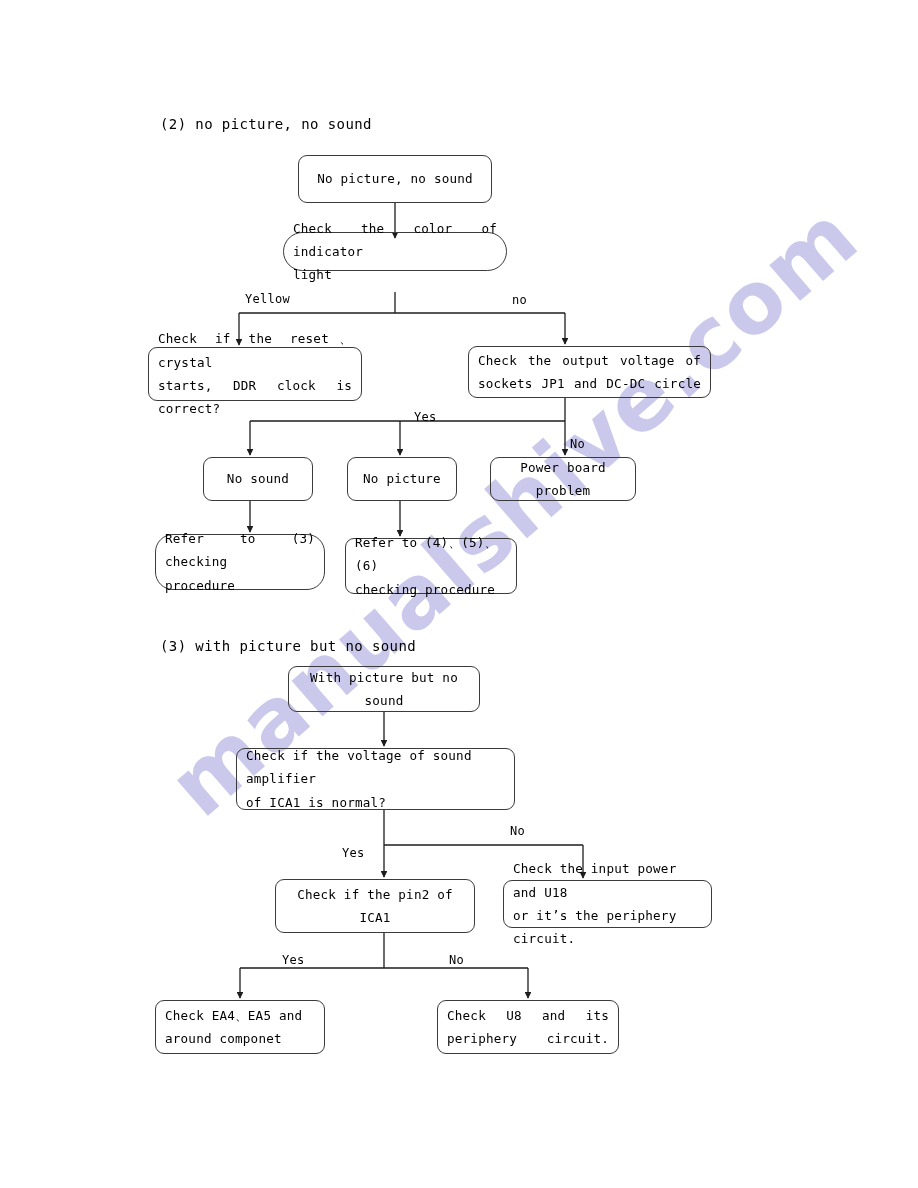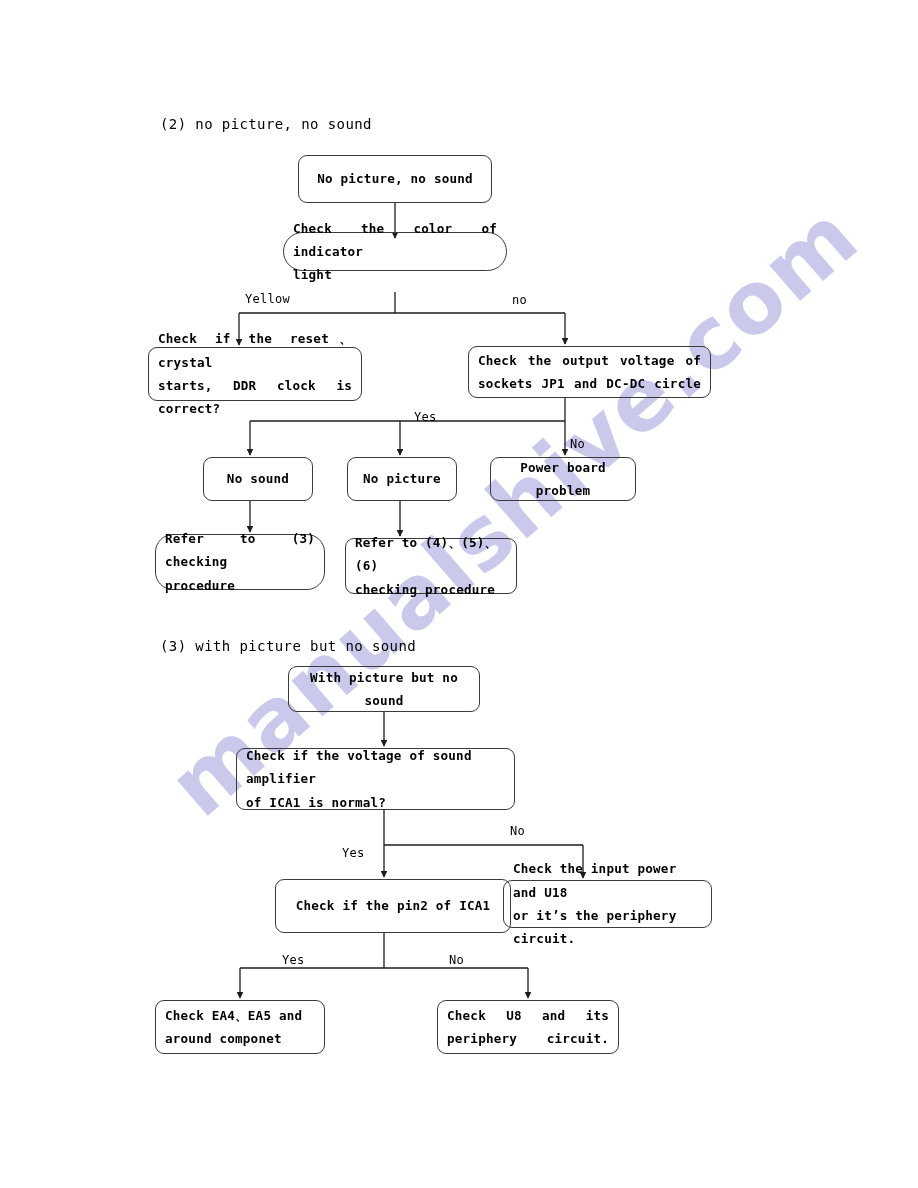--- a/index.html
+++ b/index.html
@@ -70,21 +70,20 @@
     align-items: center;
     font-size: 12.6px;
     line-height: 1.85;
     letter-spacing: .2px;
   }
   .node .txt {
     display: block;
     width: 100%;
     padding: 0 9px;
     white-space: pre-line;
-    font-weight: bold;
   }
   .node.center .txt { text-align: center; }
   .node.just .txt   { text-align: justify; text-align-last: justify; }
   .node.left .txt   { text-align: left; }
   
   .edge-label {
     position: absolute;
     z-index: 3;
     font-size: 12px;
     letter-spacing: .3px;
@@ -174,21 +173,21 @@
       <div class="edge-label" id="n2-label-no" style="left: 512px; top: 293px;">no</div>
       <div class="edge-label" id="n2-label-yes" style="left: 414px; top: 410px;">Yes</div>
       <div class="edge-label" id="n2-label-no2" style="left: 570px; top: 437px;">No</div>
       <div class="node center" id="n3-start" style="left: 288px; top: 666px; width: 192px; height: 46px;">
         <span class="txt">With picture but no sound</span>
       </div>
       <div class="node left" id="n3-amplifier" style="left: 236px; top: 748px; width: 279px; height: 62px;">
         <span class="txt">Check if the voltage of sound amplifier
  of ICA1 is normal?</span>
       </div>
-      <div class="node center" id="n3-pin2" style="left: 275px; top: 879px; width: 236px; height: 54px;">
+      <div class="node center" id="n3-pin2" style="left: 275px; top: 879px; width: 200px; height: 54px;">
         <span class="txt">Check if the pin2 of ICA1</span>
       </div>
       <div class="node left" id="n3-inputpwr" style="left: 503px; top: 880px; width: 209px; height: 48px;">
         <span class="txt">Check the input power and U18
 or it’s the periphery circuit.</span>
       </div>
       <div class="node left" id="n3-ea45" style="left: 155px; top: 1000px; width: 170px; height: 54px;">
         <span class="txt">Check EA4、EA5 and
 around componet</span>
       </div>

